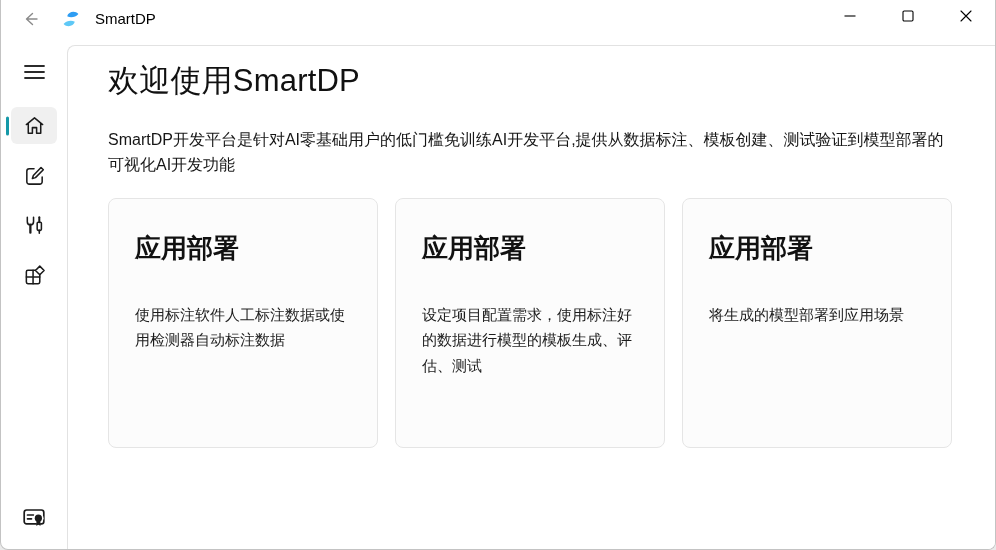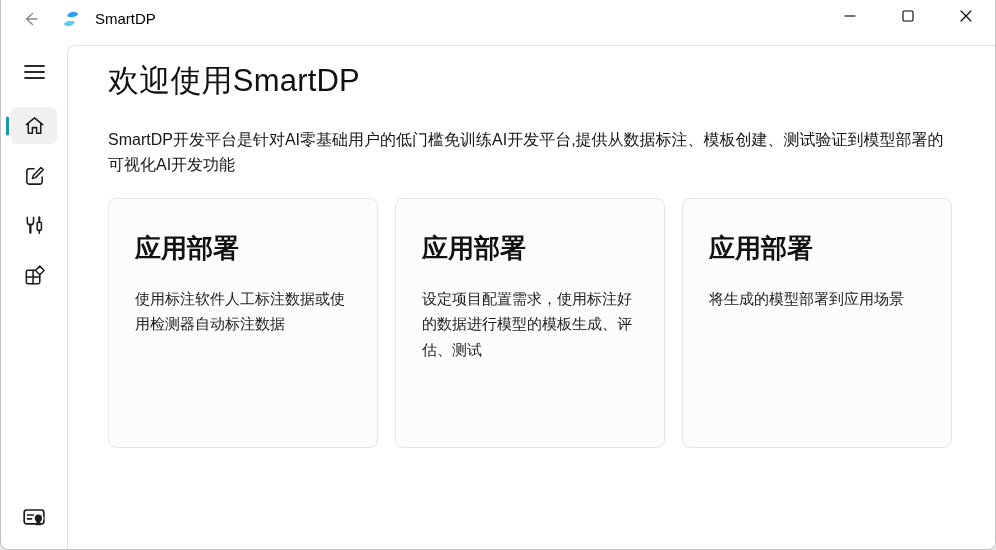--- a/index.html
+++ b/index.html
@@ -94,21 +94,21 @@
   .cards { display: flex; gap: 17px; margin-top: 20px; }
   .card {
     width: 270px; height: 250px;
     background: #fcfcfc;
     border: 1px solid #e5e5e5;
     border-radius: 8px;
     padding: 32px 24px 0 26px;
     cursor: pointer;
   }
   .card-title { font-size: 26px; font-weight: 600; color: #111; }
-  .card-desc { margin-top: 20px; font-size: 15px; line-height: 1.7; color: #1c1c1c; }
+  .card-desc { margin-top: 36px; font-size: 15px; line-height: 1.7; color: #1c1c1c; }
 
   .icon-stroke { stroke: #1b1b1b; fill: none; stroke-width: 1.6; stroke-linecap: round; stroke-linejoin: round; }
 </style>
 </head>
 <body>
 
 <div class="window">
 
   <div class="titlebar">
     <div class="back-btn">

